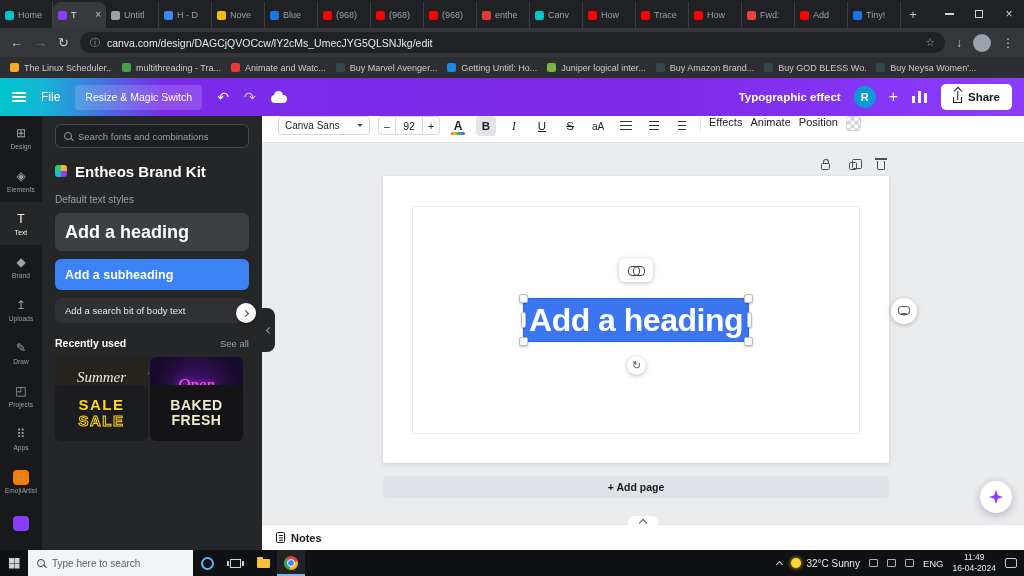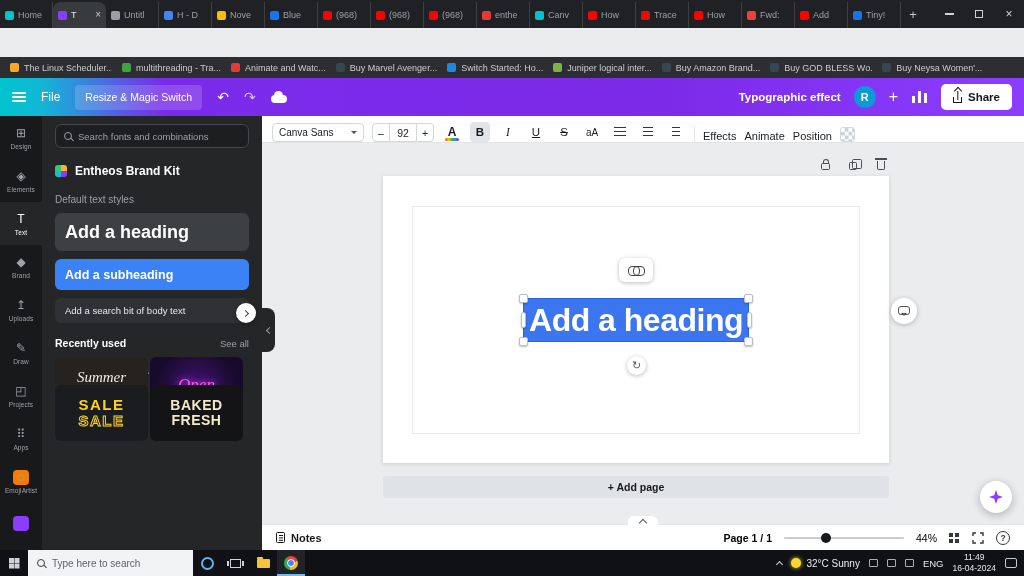--- a/index.html
+++ b/index.html
@@ -84,21 +84,21 @@
 .rail-label{font-size:6.5px;letter-spacing:.1px}
 
 
 .panel{position:absolute;left:42px;top:116px;width:220px;height:434px;background:#252627;padding:8px 13px 0;overflow:hidden}
 .p-search{height:24px;background:#1d1e20;border:1px solid #46484c;border-radius:6px;display:flex;align-items:center;gap:6px;padding:0 8px}
 .i-mag{width:8px;height:8px;border:1.4px solid #9aa0a6;border-radius:50%;position:relative;flex:0 0 auto}
 .i-mag::after{content:"";position:absolute;width:4px;height:1.4px;background:#9aa0a6;right:-3.4px;bottom:-1px;transform:rotate(45deg)}
 .p-search input{flex:1;background:transparent;border:none;outline:none;font-size:9.5px;color:#e8eaed;font-family:"Liberation Sans",sans-serif}
 .p-search input::placeholder{color:#9aa0a6}
 .p-addtext{margin-top:12px;height:26px;background:#8b3dff;border-radius:6px;color:#fff;font-size:11px;font-weight:bold;display:flex;align-items:center;justify-content:center;cursor:pointer}
-.p-brandkit{margin-top:12px;display:flex;align-items:center;gap:8px;color:#fff;font-size:12px;font-weight:bold;height:22px;cursor:pointer}
+.p-brandkit{margin-top:12px;display:flex;align-items:center;gap:8px;color:#fff;font-size:15px;font-weight:bold;height:22px;cursor:pointer}
 .i-swatch{width:12px;height:12px;border-radius:3px;background:conic-gradient(#ffb02e 0 25%,#8b3dff 0 50%,#22b8cf 0 75%,#2ecc71 0)}
 .p-sec{margin-top:12px;font-size:10px;color:#9aa0a6}
 .p-headcard{margin-top:8px;height:38px;background:#3d4043;border-radius:6px;display:flex;align-items:center;padding:0 10px;color:#fff;font-weight:bold;font-size:18px;cursor:pointer}
 .p-subcard{margin-top:8px;height:31px;background:#3b82f6;border-radius:6px;display:flex;align-items:center;padding:0 10px;color:#fff;font-weight:bold;font-size:12.5px;cursor:pointer}
 .p-bodycard{margin-top:8px;height:25px;background:#2f3134;border-radius:6px;display:flex;align-items:center;padding:0 10px;color:#e8e9ea;font-size:9.5px;cursor:pointer}
 .p-row{margin-top:14px;display:flex;align-items:center;justify-content:space-between}
 .p-row.second{margin-top:16px}
 .p-row-title{font-size:10.5px;font-weight:bold;color:#fff}
 .p-seeall{font-size:9.5px;color:#9aa0a6;cursor:pointer}
 .p-cards{margin-top:8px;display:flex;gap:2px;position:relative}
@@ -112,21 +112,21 @@
 .card.sale .l1{color:#ffd21e;font-weight:800;font-size:15px;letter-spacing:1.5px;line-height:1.1}
 .card.sale .l2{color:transparent;-webkit-text-stroke:1px #ffd21e;font-weight:800;font-size:15px;letter-spacing:1.5px;line-height:1.1}
 .card.baked{background:#141416}
 .card.baked .l1,.card.baked .l2{color:#f2e9c9;font-weight:800;font-size:14px;letter-spacing:.5px;line-height:1.1}
 .p-chev{position:absolute;right:-7px;top:18px;width:20px;height:20px;border-radius:50%;background:#fff;display:flex;align-items:center;justify-content:center;box-shadow:0 1px 4px rgba(0,0,0,.45);cursor:pointer}
 .chev-right{width:5px;height:5px;border-right:1.6px solid #444;border-top:1.6px solid #444;transform:rotate(45deg);margin-right:2px}
 .panel-collapse{position:absolute;left:262px;top:308px;width:13px;height:44px;background:#252627;border-radius:0 8px 8px 0;display:flex;align-items:center;justify-content:center;cursor:pointer;z-index:5}
 .chev-left{width:5px;height:5px;border-left:1.4px solid #9aa0a6;border-bottom:1.4px solid #9aa0a6;transform:rotate(45deg);margin-left:2px}
 
 
-.toolbar{position:absolute;left:262px;top:116px;width:762px;height:27px;background:#fff;border-bottom:1px solid #e2e4e8;display:flex;align-items:flex-end;gap:8px;padding:0 10px;color:#1a1d21}
+.toolbar{position:absolute;left:262px;top:116px;width:762px;height:27px;background:#fff;border-bottom:1px solid #e2e4e8;display:flex;align-items:flex-start;gap:8px;padding:0 16px;color:#1a1d21}
 .t-font{width:92px;height:19px;border:1px solid #d4d7db;border-radius:4px;display:flex;align-items:center;justify-content:space-between;padding:0 6px;font-size:10px;cursor:pointer}
 .tri-down{width:0;height:0;border:3px solid transparent;border-top-color:#555;margin-top:3px}
 .t-size{display:flex;height:19px}
 .t-size .t-sbtn{display:flex;align-items:center;justify-content:center;border:1px solid #d4d7db;font-size:10.5px;cursor:pointer}
 .t-minus{width:18px;border-radius:4px 0 0 4px}
 .t-minus::after{content:"–"}
 .t-num{width:26px;border-top:1px solid #d4d7db;border-bottom:1px solid #d4d7db;display:flex;align-items:center;justify-content:center;font-size:10.5px}
 .t-plus{width:18px;border-radius:0 4px 4px 0}
 .t-plus::after{content:"+"}
 .t-btn{min-width:20px;height:20px;display:flex;align-items:center;justify-content:center;font-size:11.5px;border-radius:4px;cursor:pointer}
@@ -333,20 +333,33 @@
       <span class="wc">
           <i class="wc-min"></i>
         </span>
       <span class="wc">
           <i class="wc-max"></i>
         </span>
       <span class="wc wc-x"></span>
     </div>
   </div>
 
+  <div class="navbar">
+    <span class="nav-ico nav-back"></span>
+    <span class="nav-ico nav-fwd"></span>
+    <span class="nav-ico nav-reload"></span>
+    <div class="omnibox">
+      <span class="omni-info"></span>
+      <input class="omni-url" readonly="" value="canva.com/design/DAGCjQVOCcw/lY2cMs_UmecJYG5QLSNJkg/edit" style="">
+      <span class="omni-star"></span>
+    </div>
+    <span class="nav-dl"></span>
+    <span class="nav-avatar"></span>
+    <span class="nav-menu"></span>
+  </div>
 
   <div class="bookmarks">
 
       <div class="bm">
         <span class="bm-ico" style="background: rgb(249, 168, 37);"></span>
         <span class="bm-label">The Linux Scheduler...</span>
       </div>
 
       <div class="bm">
         <span class="bm-ico" style="background: rgb(67, 160, 71);"></span>
@@ -358,21 +371,21 @@
         <span class="bm-label">Animate and Watc...</span>
       </div>
 
       <div class="bm">
         <span class="bm-ico" style="background: rgb(55, 71, 79);"></span>
         <span class="bm-label">Buy Marvel Avenger...</span>
       </div>
 
       <div class="bm">
         <span class="bm-ico" style="background: rgb(30, 136, 229);"></span>
-        <span class="bm-label">Switch Started: Ho...</span>
+        <span class="bm-label">Getting Untitl: Ho...</span>
       </div>
 
       <div class="bm">
         <span class="bm-ico" style="background: rgb(124, 179, 66);"></span>
         <span class="bm-label">Juniper logical inter...</span>
       </div>
 
       <div class="bm">
         <span class="bm-ico" style="background: rgb(55, 71, 79);"></span>
         <span class="bm-label">Buy Amazon Brand...</span>
@@ -595,32 +608,20 @@
   </div>
 
   <div class="footer">
     <div class="f-tab">
         <i class="chev-up"></i>
       </div>
     <div class="f-notes">
       <i class="i-doc"></i>
       <span>Notes</span>
     </div>
-    <div class="f-right">
-      <span class="f-page">Page 1 / 1</span>
-      <span class="f-slider">
-          <i class="f-thumb"></i>
-        </span>
-      <span class="f-zoom">44%</span>
-      <span class="i-grid4"></span>
-      <svg width="12" height="12" viewBox="0 0 12 12">
-          <path d="M1 4V1h3M8 1h3v3M11 8v3H8M4 11H1V8" stroke="#33373c" fill="none" stroke-width="1.4"></path>
-        </svg>
-      <span class="i-help"></span>
-    </div>
   </div>
 
   <div class="taskbar">
     <div class="tb-start">
         <i class="i-win"></i>
       </div>
     <div class="tb-search">
       <span class="i-mag"></span>
       <input placeholder="Type here to search" style="">
     </div>

